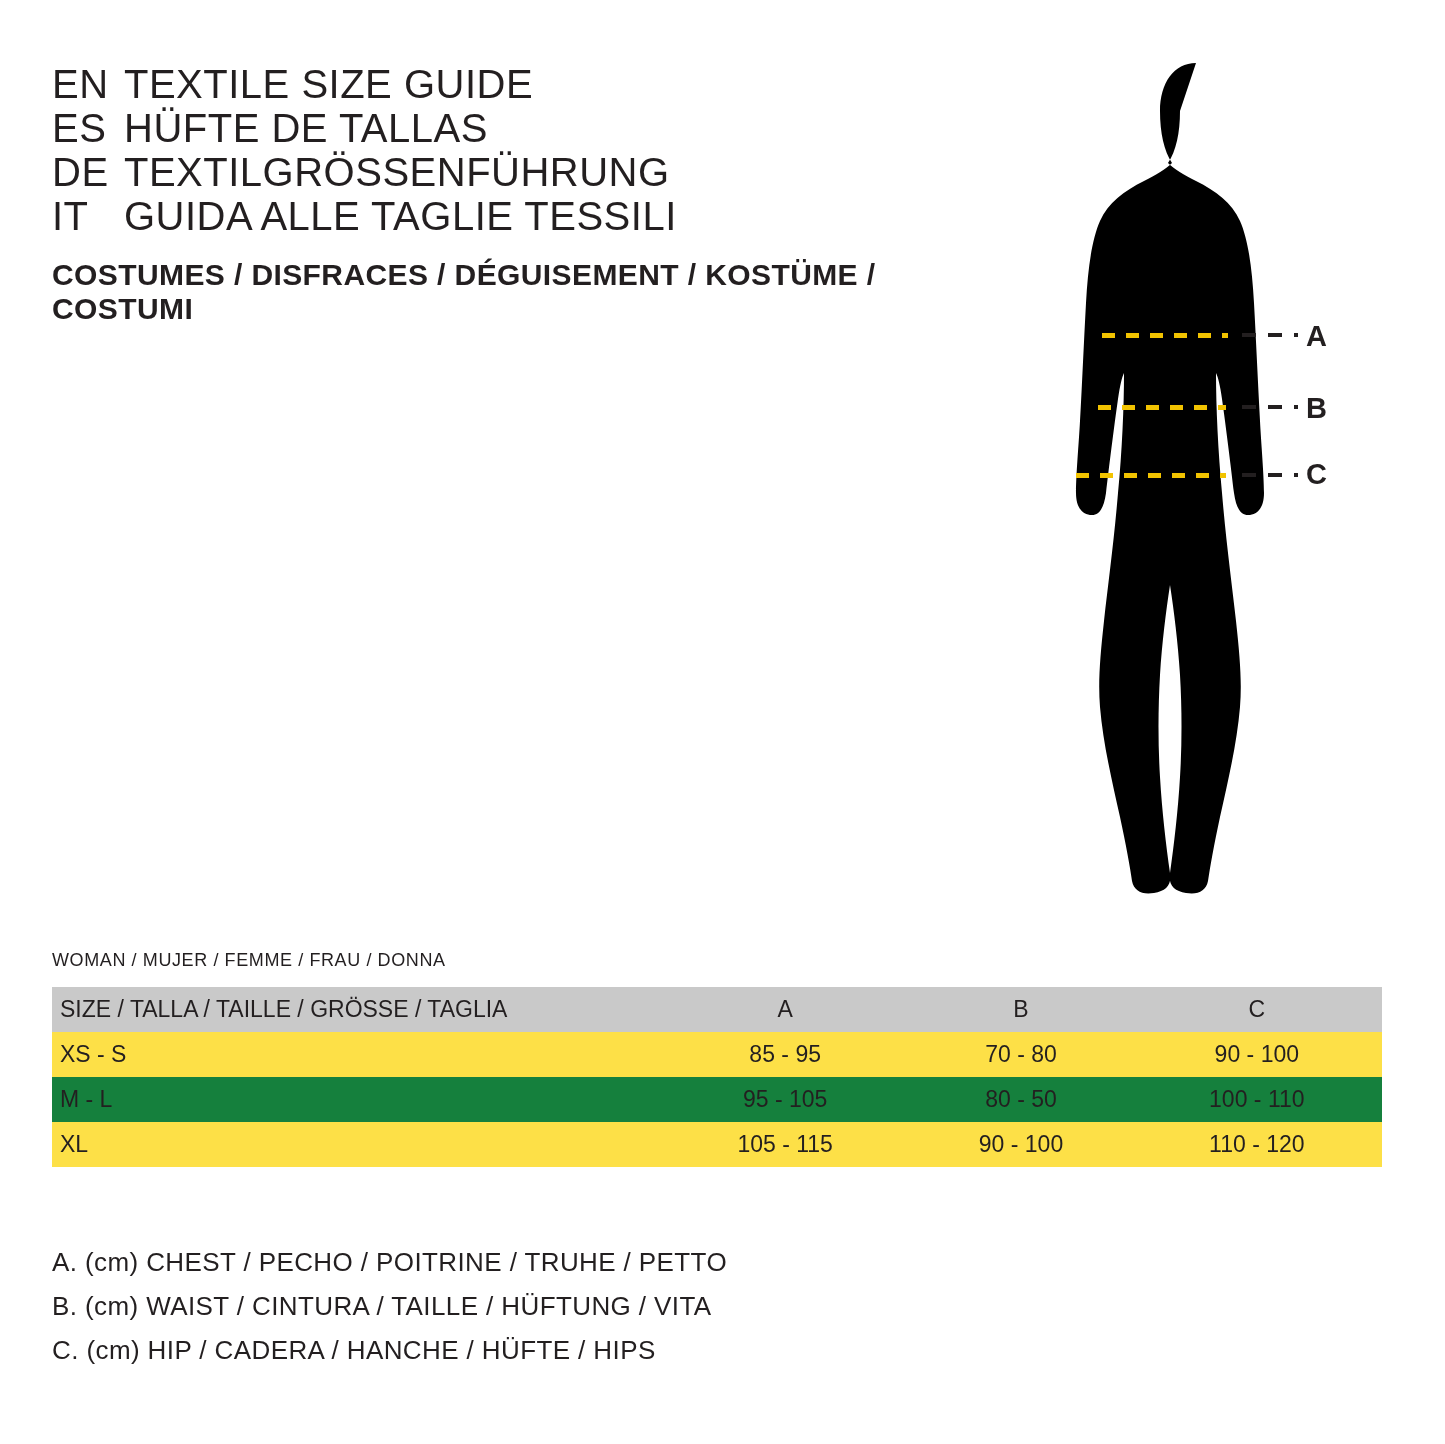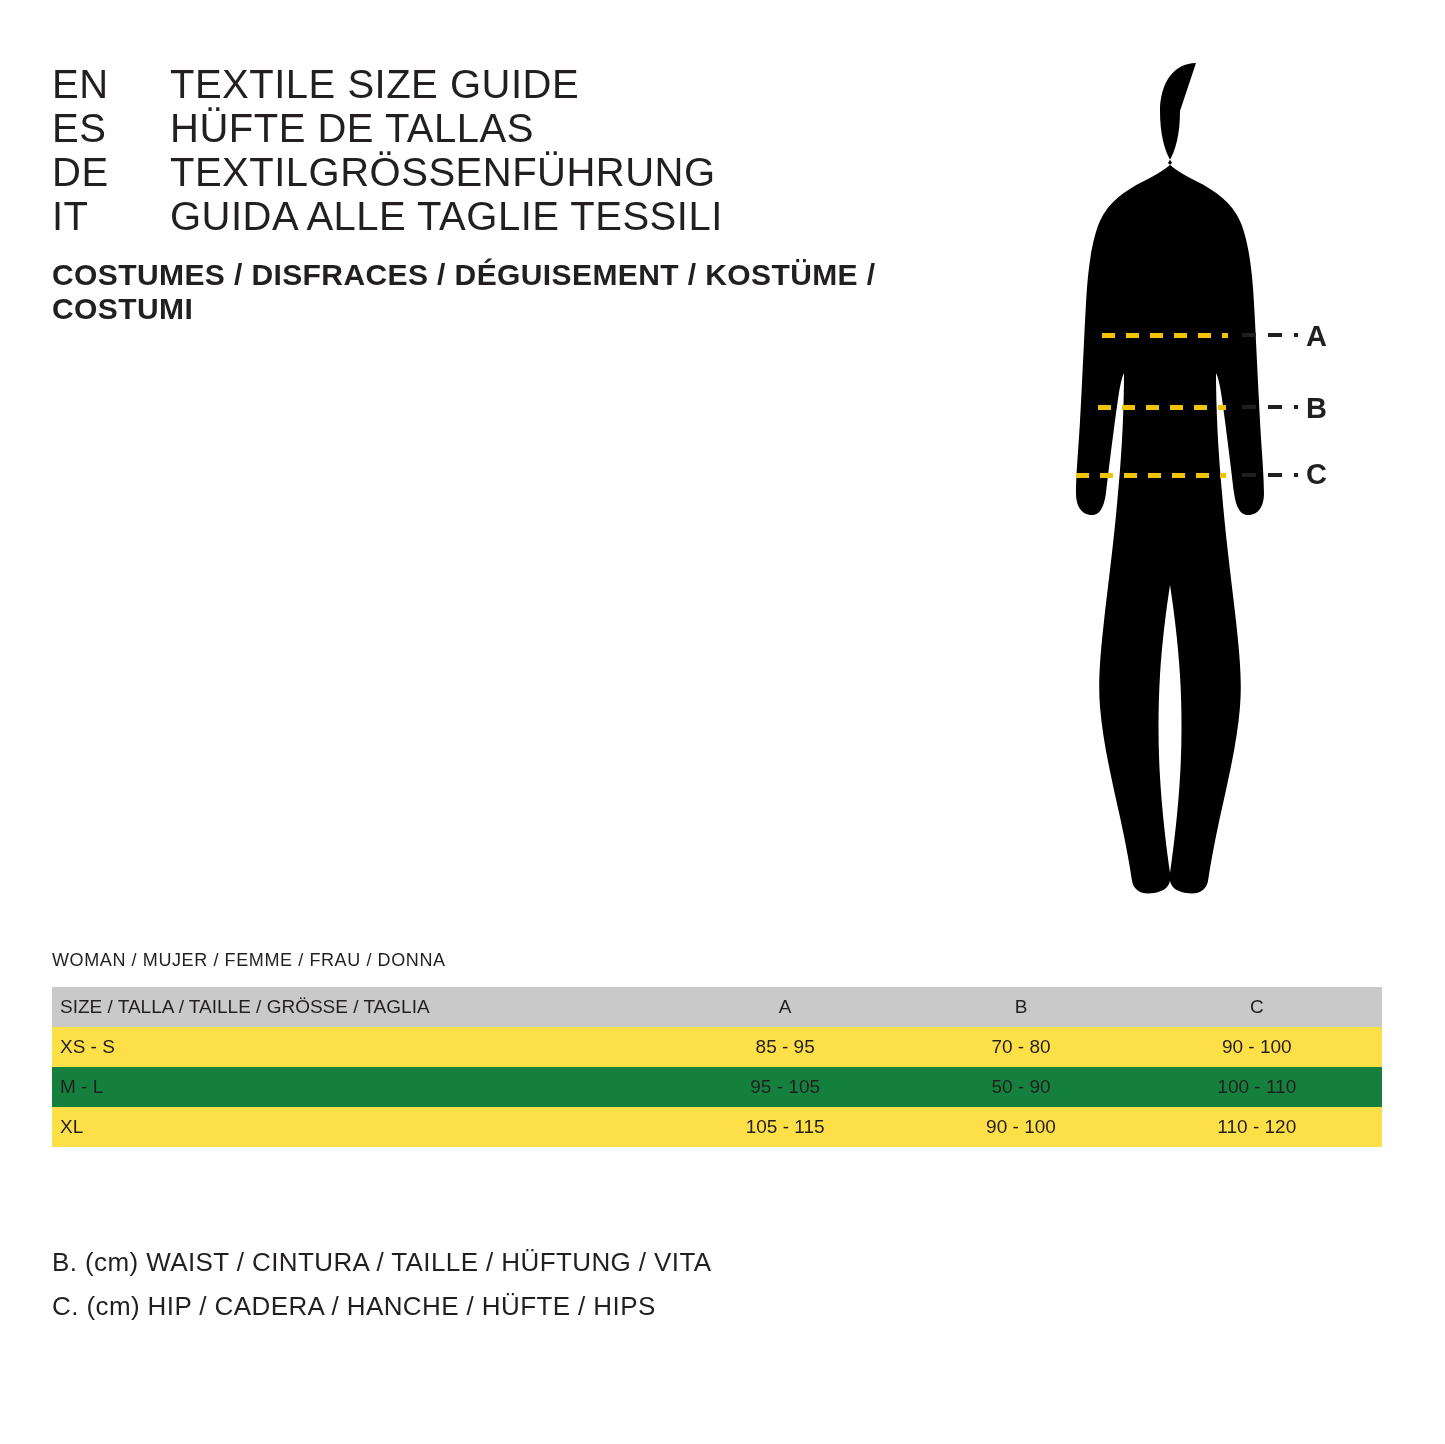--- a/index.html
+++ b/index.html
@@ -30,21 +30,20 @@
     letter-spacing: 0.5px;
     line-height: 44px;
     color: #231f20;
   }
   .lang-code {
     width: 72px;
     flex: 0 0 72px;
   }
   .lang-text {
     flex: 1;
-    margin-left: 46px;
   }
   .section-title {
     margin-top: 20px;
     font-size: 30px;
     font-weight: bold;
     letter-spacing: 0.4px;
     color: #231f20;
   }
 
   
@@ -91,21 +90,21 @@
   }
   .table-caption {
     font-size: 18px;
     letter-spacing: 0.6px;
     color: #231f20;
     margin-bottom: 16px;
   }
   table.size-table {
     border-collapse: collapse;
     width: 1330px;
-    font-size: 19px;
+    font-size: 23px;
     color: #231f20;
   }
   table.size-table th,
   table.size-table td {
     padding: 9px 0;
     font-weight: normal;
     text-align: center;
   }
   table.size-table th.first-col,
   table.size-table td.first-col {
@@ -236,29 +235,30 @@
     <tbody>
       <tr class="odd">
         <td class="first-col">XS - S</td>
         <td>85 - 95</td>
         <td>70 - 80</td>
         <td>90 - 100</td>
       </tr>
       <tr class="even">
         <td class="first-col">M - L</td>
         <td>95 - 105</td>
-        <td>50 - 90</td>
+        <td>80 - 50</td>
         <td>100 - 110</td>
       </tr>
       <tr class="odd">
         <td class="first-col">XL</td>
         <td>105 - 115</td>
         <td>90 - 100</td>
         <td>110 - 120</td>
       </tr>
     </tbody>
   </table>
 </div>
 
 <div class="legend">
+  <div>A. (cm) CHEST / PECHO / POITRINE / TRUHE / PETTO</div>
   <div>B. (cm) WAIST / CINTURA / TAILLE / HÜFTUNG / VITA</div>
   <div>C. (cm) HIP / CADERA / HANCHE / HÜFTE / HIPS</div>
 </div>
 
 </body></html>

